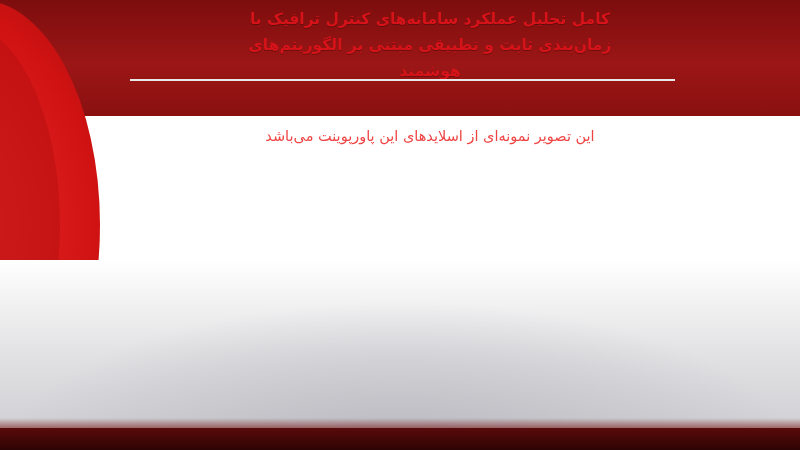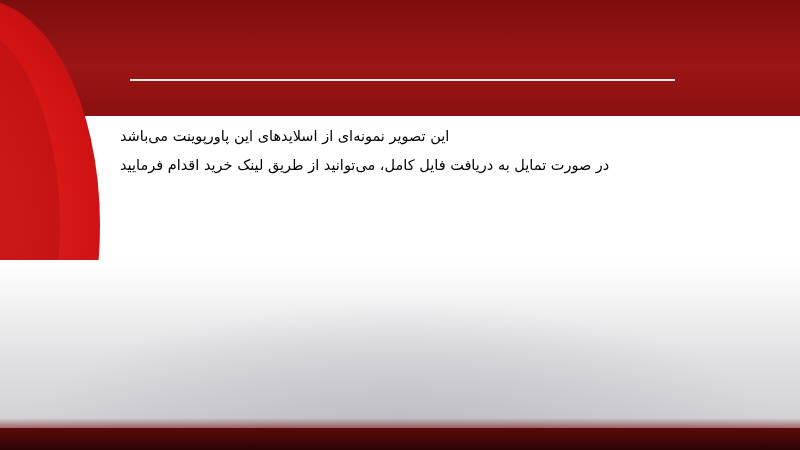--- a/index.html
+++ b/index.html
@@ -104,44 +104,48 @@
     width: 545px;
     height: 2px;
     background: #e8e8e8;
   }
   
   .body-text {
     position: absolute;
     right: 60px;
     left: 120px;
     top: 122px;
-    text-align: left;
+    text-align: center;
     direction: rtl;
-    color: #000000;
+    color: #ef4444;
     font-size: 14.5px;
     line-height: 29px;
   }
   .body-text .line {
     white-space: nowrap;
   }
 </style>
 </head>
 <body>
 
 <div class="slide">
 
   <div class="band-top"></div>
   <div class="left-shape"></div>
   <div class="left-shape-inner"></div>
 
   <div class="body-gradient"></div>
   <div class="body-gradient2"></div>
 
+  <div class="title">
+    <div>کامل تحلیل عملکرد سامانه‌های کنترل ترافیک با</div>
+    <div>زمان‌بندی ثابت و تطبیقی مبتنی بر الگوریتم‌های</div>
+    <div>هوشمند</div>
+  </div>
   <div class="title-rule"></div>
 
   <div class="body-text">
     <div class="line">این تصویر نمونه‌ای از اسلایدهای این پاورپوینت می‌باشد</div>
-    <div class="line">در صورت تمایل به دریافت فایل کامل، می‌توانید از طریق لینک خرید اقدام فرمایید</div>
   </div>
 
   <div class="band-bottom-inner"></div>
   <div class="band-bottom"></div>
 </div>
 
 </body></html>

